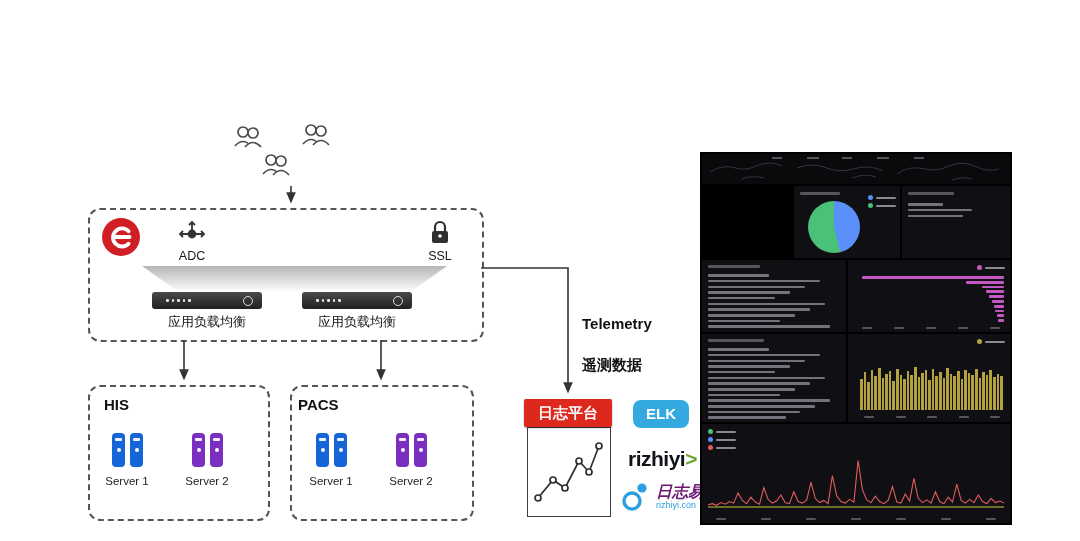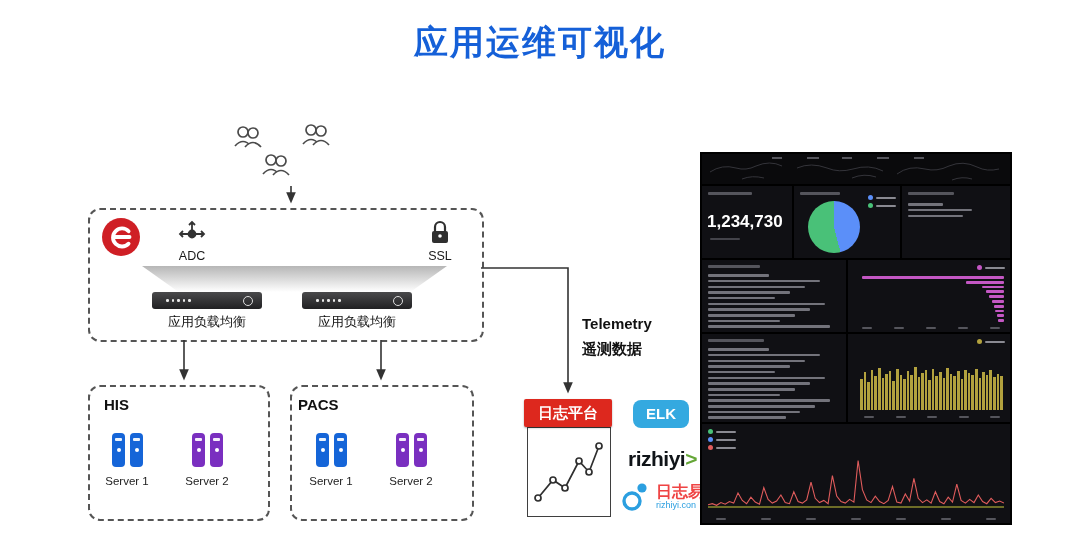--- a/index.html
+++ b/index.html
@@ -42,21 +42,21 @@
   .telemetry{font-size:15px;font-weight:bold;color:#111;line-height:1.1;}
   .logbox{width:88px;height:28px;border-radius:2px;color:#fff;font-size:15px;font-weight:bold;
           text-align:center;line-height:28px;box-shadow:0 1px 2px rgba(0,0,0,.35);}
   .chartbox{width:82px;height:88px;background:#fff;border:1.5px solid #3f3f3f;}
 
   .elk-badge{width:56px;height:28px;border-radius:8px;color:#fff;font-size:15px;font-weight:bold;
              text-align:center;line-height:28px;}
   .splunk{font-size:21px;font-weight:bold;color:#101418;letter-spacing:-0.5px;}
   .splunk .gt{color:#65a637;}
   .rizhiyi{display:flex;align-items:center;gap:6px;}
-  .rz-name{font-size:16px;font-weight:bold;color:#ef4444;line-height:1.05;}
+  .rz-name{font-size:16px;font-weight:bold;color:#701a75;line-height:1.05;font-style:italic;}
   .rz-domain{font-size:9px;color:#2b9fe0;}
 
   
   .dashboard{background:#000;}
   .panel{position:absolute;background:#101014;overflow:hidden;}
   .hdash{position:absolute;height:3px;background:#55555c;border-radius:1px;}
   .sk-row{height:2.5px;background:#73737b;margin:3.2px 6px 0;border-radius:1px;}
   .legend{position:absolute;display:flex;flex-direction:column;gap:3px;}
   .legend .li{display:flex;align-items:center;gap:3px;}
   .legend .dot{width:5px;height:5px;border-radius:50%;}
@@ -68,21 +68,20 @@
   .vbars{position:absolute;display:flex;align-items:flex-end;gap:1px;}
   .vbar{width:2.6px;}
   .axis-row{position:absolute;display:flex;justify-content:space-between;}
   .axis-row i{width:10px;height:2px;background:#55555c;display:block;border-radius:1px;}
 </style>
 </head>
 <body>
 
 <div class="page">
 
-  <div class="abs title" style="color: rgb(21, 96, 216);">应用运维可视化</div>
 
   <div class="abs" style="left:225px;top:124px;width:135px;height:62px;">
     <svg width="135" height="62" viewBox="0 0 135 62">
       <g stroke="#4a4a4a" stroke-width="1.7" fill="#fff">
 
         <circle cx="18" cy="8" r="5"></circle>
           <path d="M10 22 q8 -9 16 0"></path>
         <circle cx="28" cy="9" r="5"></circle>
           <path d="M20 23 q8 -9 16 0"></path>
 
@@ -193,21 +192,21 @@
     <g stroke="#333" stroke-width="1.6" fill="none">
       <path d="M291,186 V201" marker-end="url(#arw)"></path>
       <path d="M184,340 V378" marker-end="url(#arw)"></path>
       <path d="M381,340 V378" marker-end="url(#arw)"></path>
       <path d="M481,268 H568 V391" marker-end="url(#arw)"></path>
     </g>
   </svg>
 
   <div class="abs telemetry" style="left:582px;top:316px;">
     <div>Telemetry</div>
-    <div style="margin-top:8px;">遥测数据</div>
+    <div style="margin-top:24px;">遥测数据</div>
   </div>
 
   <div class="abs chartbox" style="left:527px;top:427px;">
     <svg width="82" height="88" viewBox="0 0 82 88">
       <polyline points="10,70 25,52 37,60 51,33 61,44 71,18" stroke="#2f2f2f" stroke-width="1.7" fill="none"></polyline>
       <g fill="#fff" stroke="#2f2f2f" stroke-width="1.7">
         <circle cx="10" cy="70" r="3"></circle>
           <circle cx="25" cy="52" r="3"></circle>
           <circle cx="37" cy="60" r="3"></circle>
         <circle cx="51" cy="33" r="3"></circle>
@@ -248,25 +247,20 @@
           </g>
         <g stroke="#34343a" stroke-width="1" fill="none">
           <path d="M8 18 q12 -8 26 -4 q10 3 20 -2 q14 -6 26 0"></path>
           <path d="M95 14 q14 -6 30 0 q12 5 26 1 q16 -5 30 2"></path>
           <path d="M195 20 q12 -9 28 -5 q12 3 24 -3 q14 -6 28 1 q10 5 22 2"></path>
           <path d="M40 25 q10 -4 22 -1 M150 24 q12 -5 24 -1 M250 26 q10 -4 20 -1"></path>
         </g>
       </svg>
     </div>
 
-    <div class="panel" style="left:2px;top:34px;width:90px;height:72px;">
-      <div class="hdash" style="left:6px;top:6px;width:44px;"></div>
-      <div class="stat-value" style="left:5px;top:26px;width:84px;">1,234,730</div>
-      <div class="hdash" style="left:8px;top:52px;width:30px;height:2px;background:#44444b;"></div>
-    </div>
 
     <div class="panel" style="left:94px;top:34px;width:106px;height:72px;">
       <div class="hdash" style="left:6px;top:6px;width:40px;"></div>
       <div class="pie" style="left: 14px; top: 15px; width: 52px; height: 52px; background: conic-gradient(rgb(91, 143, 249) 0%, rgb(91, 143, 249) 46%, rgb(73, 193, 120) 46%, rgb(73, 193, 120) 100%);"></div>
       <div class="legend" style="right:4px;top:9px;">
         <div class="li">
             <span class="dot" style="background: rgb(91, 143, 249);"></span>
             <span class="ldash"></span>
           </div>
         <div class="li">

